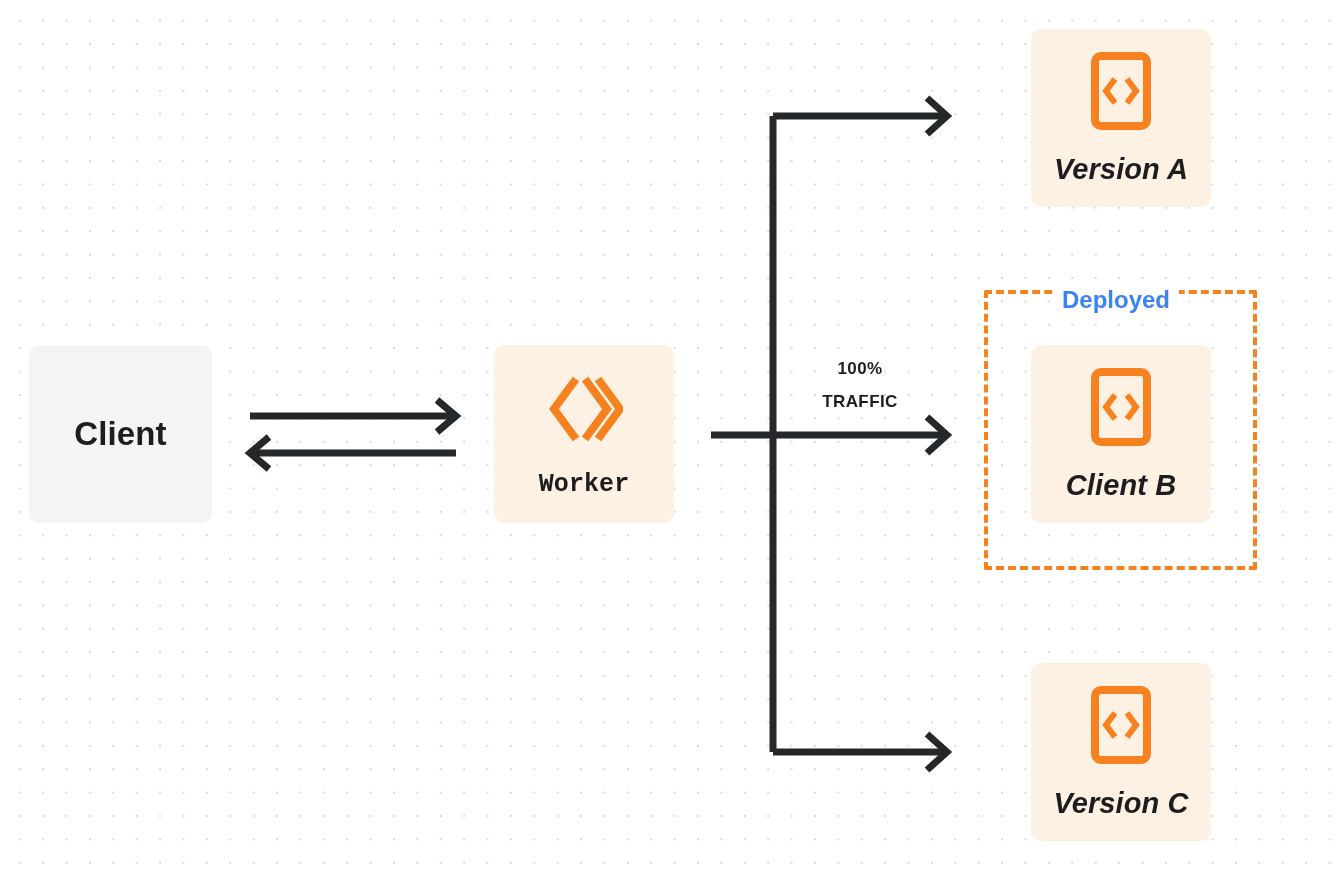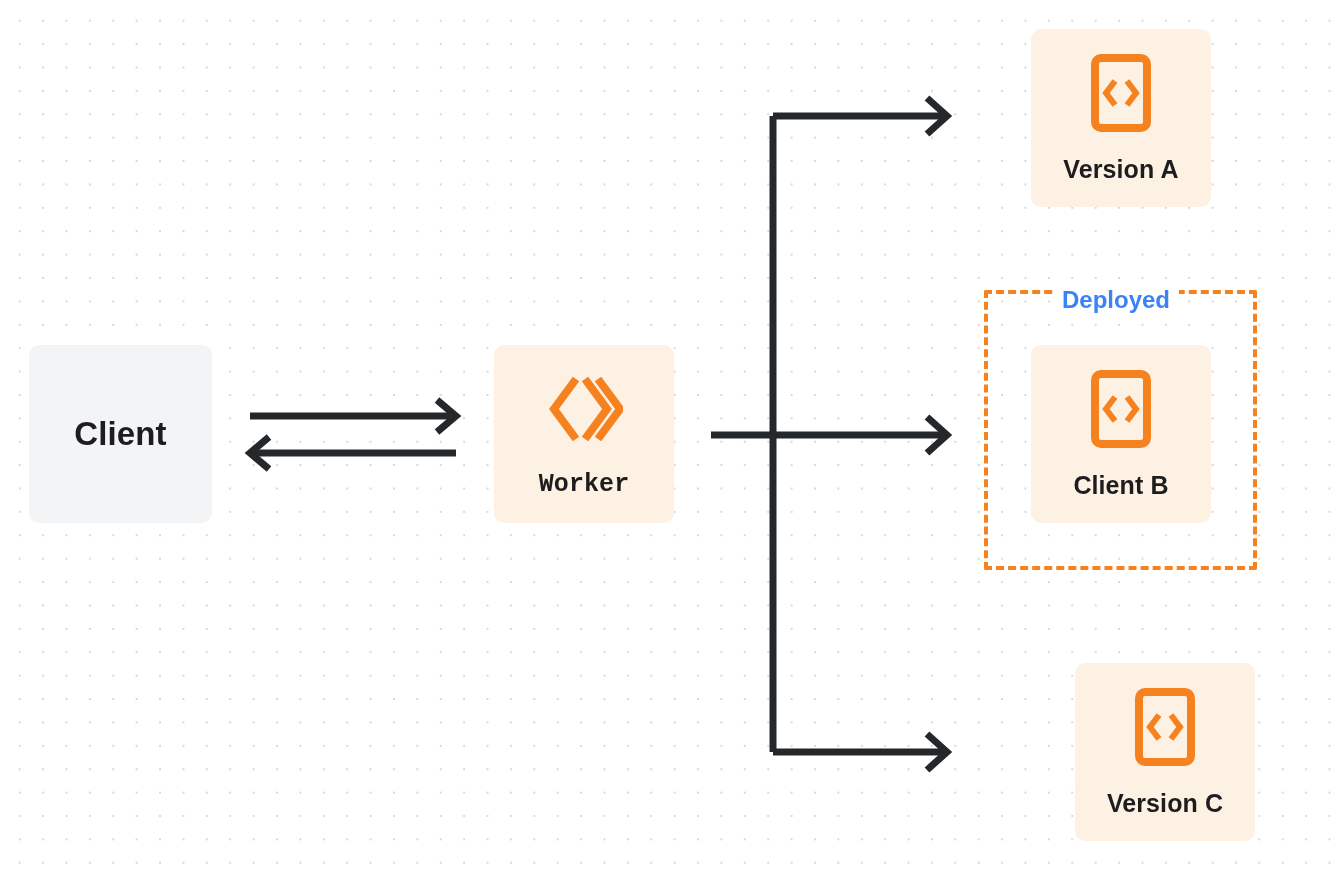--- a/index.html
+++ b/index.html
@@ -64,24 +64,24 @@
   }
   .worker-box .node-label { font-size: 25px; margin-top: 18px; font-family: Liberation Mono, monospace; }
 
   
   .version-box {
     width: 180px;
     height: 178px;
     background: #fdf1e3;
     border-radius: 10px;
   }
-  .version-box .node-label { font-size: 25px; margin-top: 18px; }
+  .version-box .node-label { font-size: 29px; margin-top: 18px; font-style: italic; }
   .version-a { left: 1031px; top: 29px; }
   .version-b { left: 1031px; top: 345px; }
-  .version-c { left: 1031px; top: 663px; margin-left: 44px; }
+  .version-c { left: 1031px; top: 663px; }
 
   
   .deployed-frame {
     position: absolute;
     left: 984px;
     top: 290px;
     width: 273px;
     height: 280px;
     box-sizing: border-box;
     border: 4px dashed #f6821f;
@@ -177,20 +177,24 @@
         <path d="M25 28 L16 40 L25 52" fill="none" stroke="#F6821F" stroke-width="6" stroke-linecap="butt" stroke-linejoin="miter"></path>
         <path d="M37 28 L46 40 L37 52" fill="none" stroke="#F6821F" stroke-width="6" stroke-linecap="butt" stroke-linejoin="miter"></path>
       </svg>
     </span>
     <span class="node-label">Version C</span>
   </div>
 
   <div class="deployed-frame"></div>
   <div class="deployed-label">Deployed</div>
 
+  <div class="traffic-label">
+    <div>100%</div>
+    <div>TRAFFIC</div>
+  </div>
 
   <svg class="overlay" viewBox="0 0 1338 878">
     <g stroke="#25282B" stroke-width="7" fill="none" stroke-linecap="butt" stroke-linejoin="miter">
 
       <g>
         <path d="M250 416 L452 416"></path>
         <path d="M437 400 L456 416 L437 432"></path>
       </g>
 
       <g>

